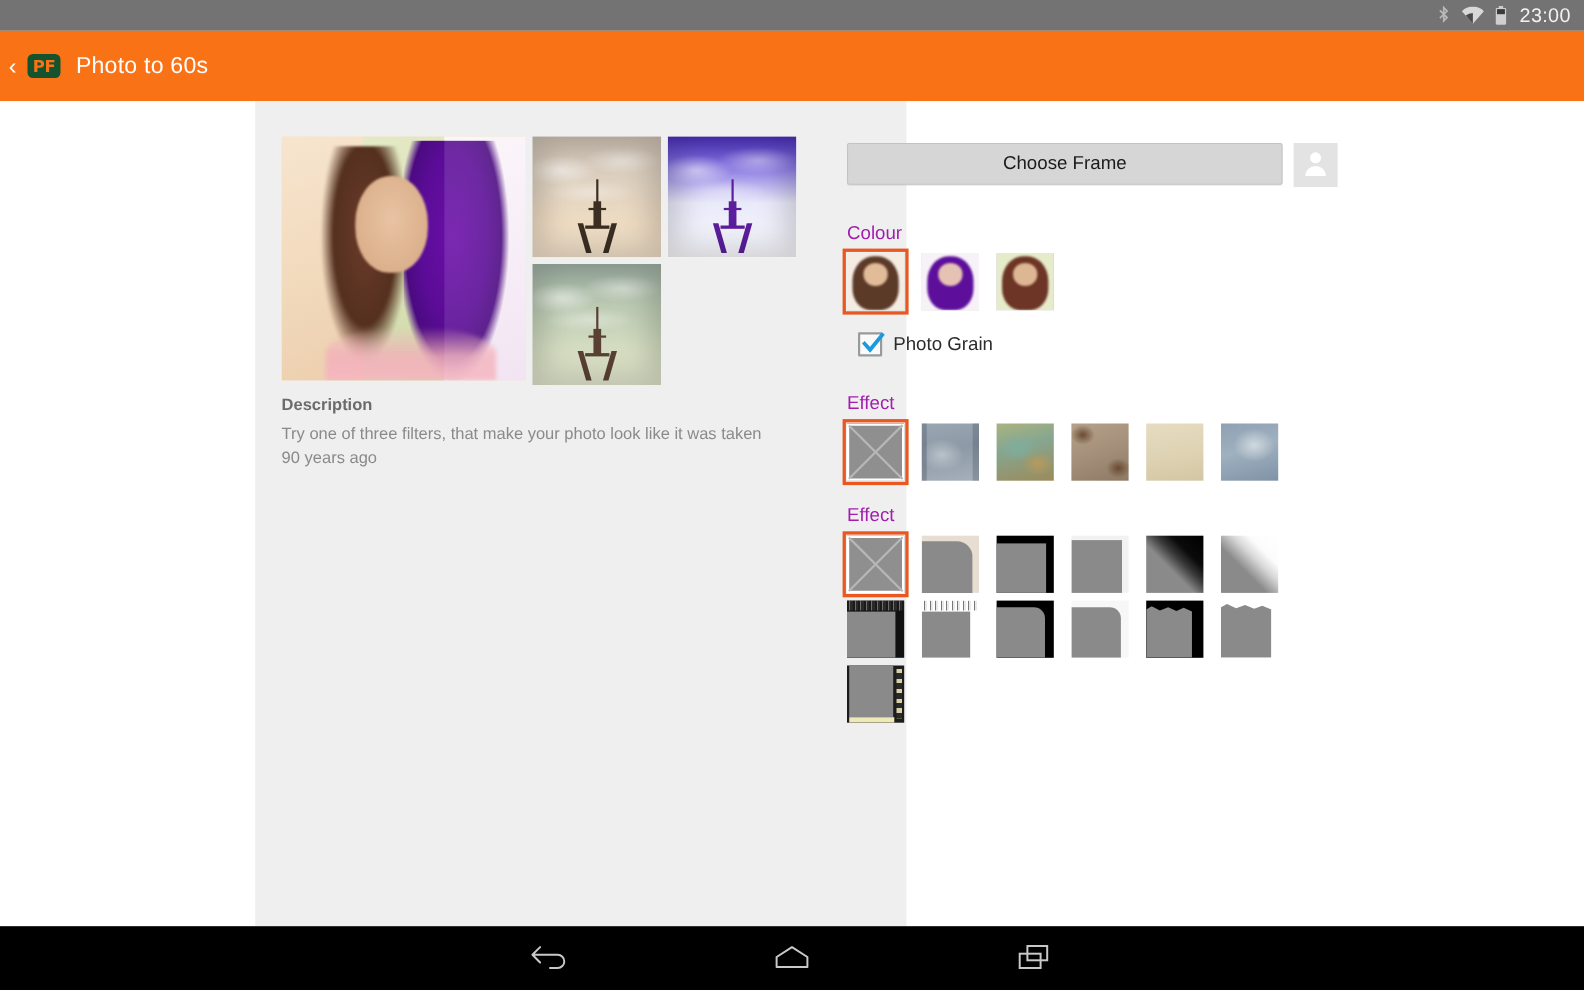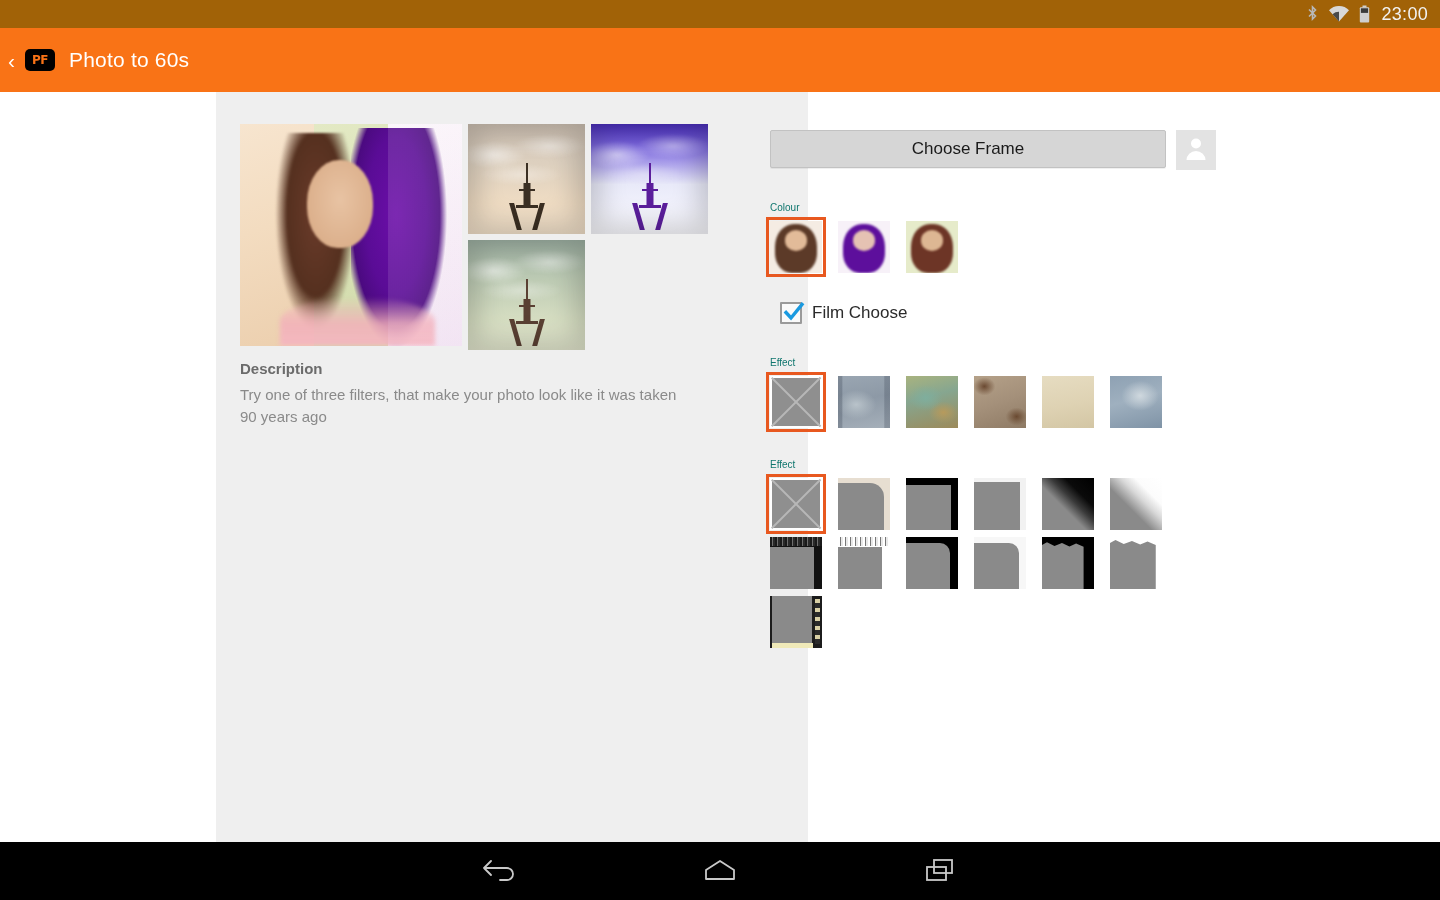--- a/index.html
+++ b/index.html
@@ -7,21 +7,21 @@
     width: 1440px; height: 900px;
     background: #ffffff;
     font-family: "Liberation Sans", sans-serif;
     overflow: hidden;
   }
   .screen { position: relative; width: 1440px; height: 900px; background: #ffffff; }
 
   
   .statusbar {
     position: absolute; top: 0; left: 0; width: 1440px; height: 28px;
-    background: #a16207; display: flex; align-items: center;
+    background: #737373; display: flex; align-items: center;
     justify-content: flex-end; padding-right: 12px; gap: 9px;
   }
   .sb-icon { display: block; }
   .sb-clock {
     color: #f2f2f2; font-size: 18px; letter-spacing: 0.3px;
     font-family: "Liberation Sans", sans-serif; line-height: 1;
     padding-left: 2px;
   }
 
   
@@ -29,41 +29,41 @@
     position: absolute; top: 28px; left: 0; width: 1440px; height: 64px;
     background: #f97316; display: flex; align-items: center;
   }
   .ab-left { display: flex; align-items: center; height: 100%; padding-left: 6px; gap: 8px; cursor: pointer; }
   .chev {
     color: #ffffff; font-size: 21px; line-height: 1; font-weight: 400;
     margin-right: 0px; padding: 0 2px;
   }
   .pf-logo {
     width: 30px; height: 22px; border-radius: 5px;
-    background: #000000; color: #f97316;
+    background: #14532d; color: #f97316;
     display: flex; align-items: center; justify-content: center;
-    font-size: 12px; font-weight: bold; letter-spacing: -0.5px;
+    font-size: 15px; font-weight: bold; letter-spacing: -0.5px;
     font-family: "DejaVu Sans", sans-serif;
   }
   .ab-title {
     color: #ffffff; font-size: 21px; margin-left: 6px; letter-spacing: 0.2px;
   }
   .ab-right { margin-left: auto; display: flex; align-items: center; height: 100%; }
   .ab-star { padding: 0 24px; display: flex; align-items: center; cursor: pointer; }
   .ab-sep { width: 1px; height: 38px; background: rgba(255,255,255,0.45); }
   .ab-ok {
     color: #ffffff; font-size: 15px; font-weight: bold; letter-spacing: 0.6px;
     padding: 0 30px; cursor: pointer;
   }
 
   
   .content { position: absolute; top: 92px; left: 0; width: 1440px; height: 750px; background: #ffffff; }
 
   .left-panel {
-    position: absolute; left: 216px; top: 0; width: 592px; height: 750px;
+    position: absolute; left: 232px; top: 0; width: 592px; height: 750px;
     background: #efefef;
   }
   .preview-wrap { position: absolute; left: 24px; top: 32px; }
   .preview-row { display: flex; gap: 6px; align-items: flex-start; }
   .hero {
     width: 222px; height: 222px; position: relative; overflow: hidden;
     background: #f6e6d2;
   }
   
   .hero .strip { position: absolute; top: 0; height: 100%; }
@@ -149,21 +149,21 @@
     border: 1px solid #c2c2c2; border-radius: 2px;
     display: flex; align-items: center; justify-content: center;
     font-size: 17px; color: #1a1a1a; cursor: pointer;
     box-shadow: 0 1px 0 rgba(0,0,0,0.06);
   }
   .avatar-box {
     width: 40px; height: 40px; background: #e3e3e3;
     display: flex; align-items: center; justify-content: center;
   }
 
-  .section-label { font-size: 10px; color: #0f766e; }
+  .section-label { font-size: 17px; color: #a21caf; }
   .swatch-row { display: flex; gap: 16px; }
   .sw {
     width: 52px; height: 52px; position: relative; cursor: pointer;
     background: #bdbdbd; overflow: hidden;
   }
   .sw.sel {
     outline: 3px solid #e8581f; outline-offset: 1px;
     box-shadow: 0 0 0 2px #ffffff inset;
   }
   .sw-none { background: #8f8f8f; }
@@ -415,21 +415,21 @@
             </div>
         </div>
       </div>
 
       <div style="position:absolute;left:36px;top:210px;" class="check-row">
         <span class="cbox">
           <svg width="26" height="26" viewBox="0 0 26 26">
             <path d="M6 13.5 L11 19 L22 5.5" fill="none" stroke="#1a9ae0" stroke-width="3.4" stroke-linecap="square" stroke-linejoin="miter"></path>
           </svg>
         </span>
-        <span class="check-label">Film Choose</span>
+        <span class="check-label">Photo Grain</span>
       </div>
 
       <div style="position:absolute;left:26px;top:265px;">
         <div class="section-label">Effect</div>
         <div class="swatch-row" style="margin-top:8px;">
           <div class="sw sw-none sel"></div>
           <div class="sw tx tx1"></div>
           <div class="sw tx tx2"></div>
           <div class="sw tx tx3"></div>
           <div class="sw tx tx4"></div>

